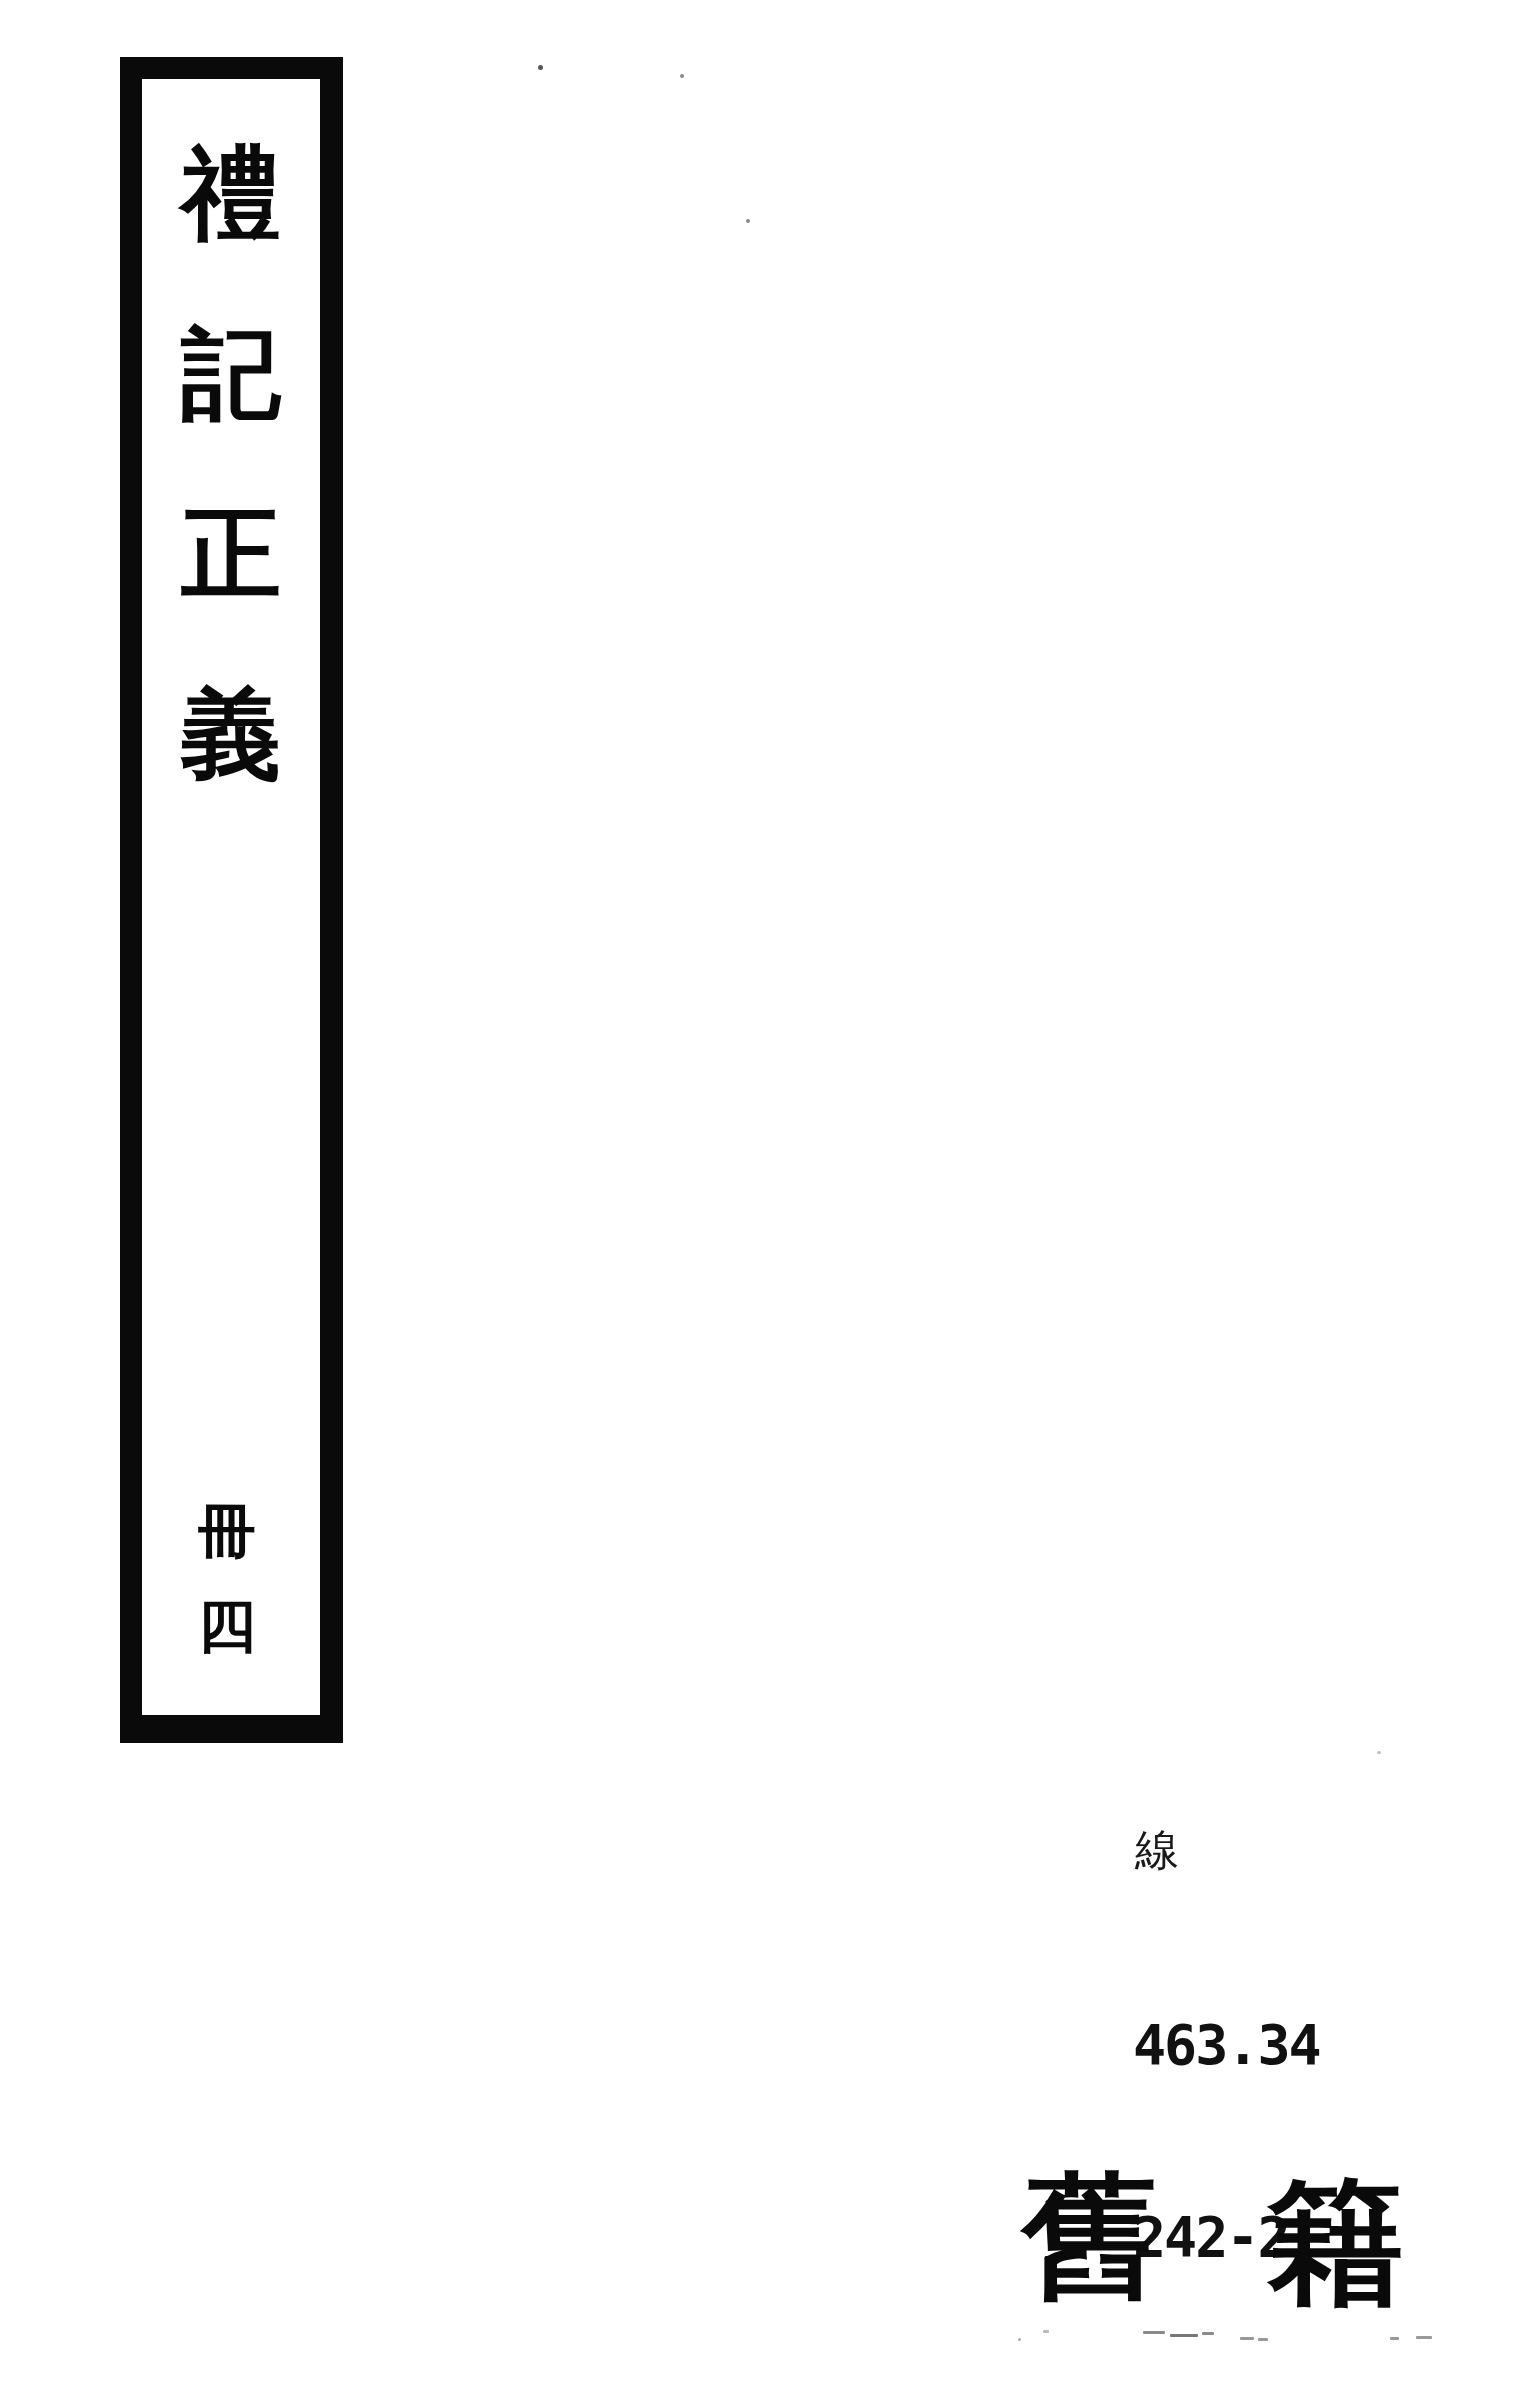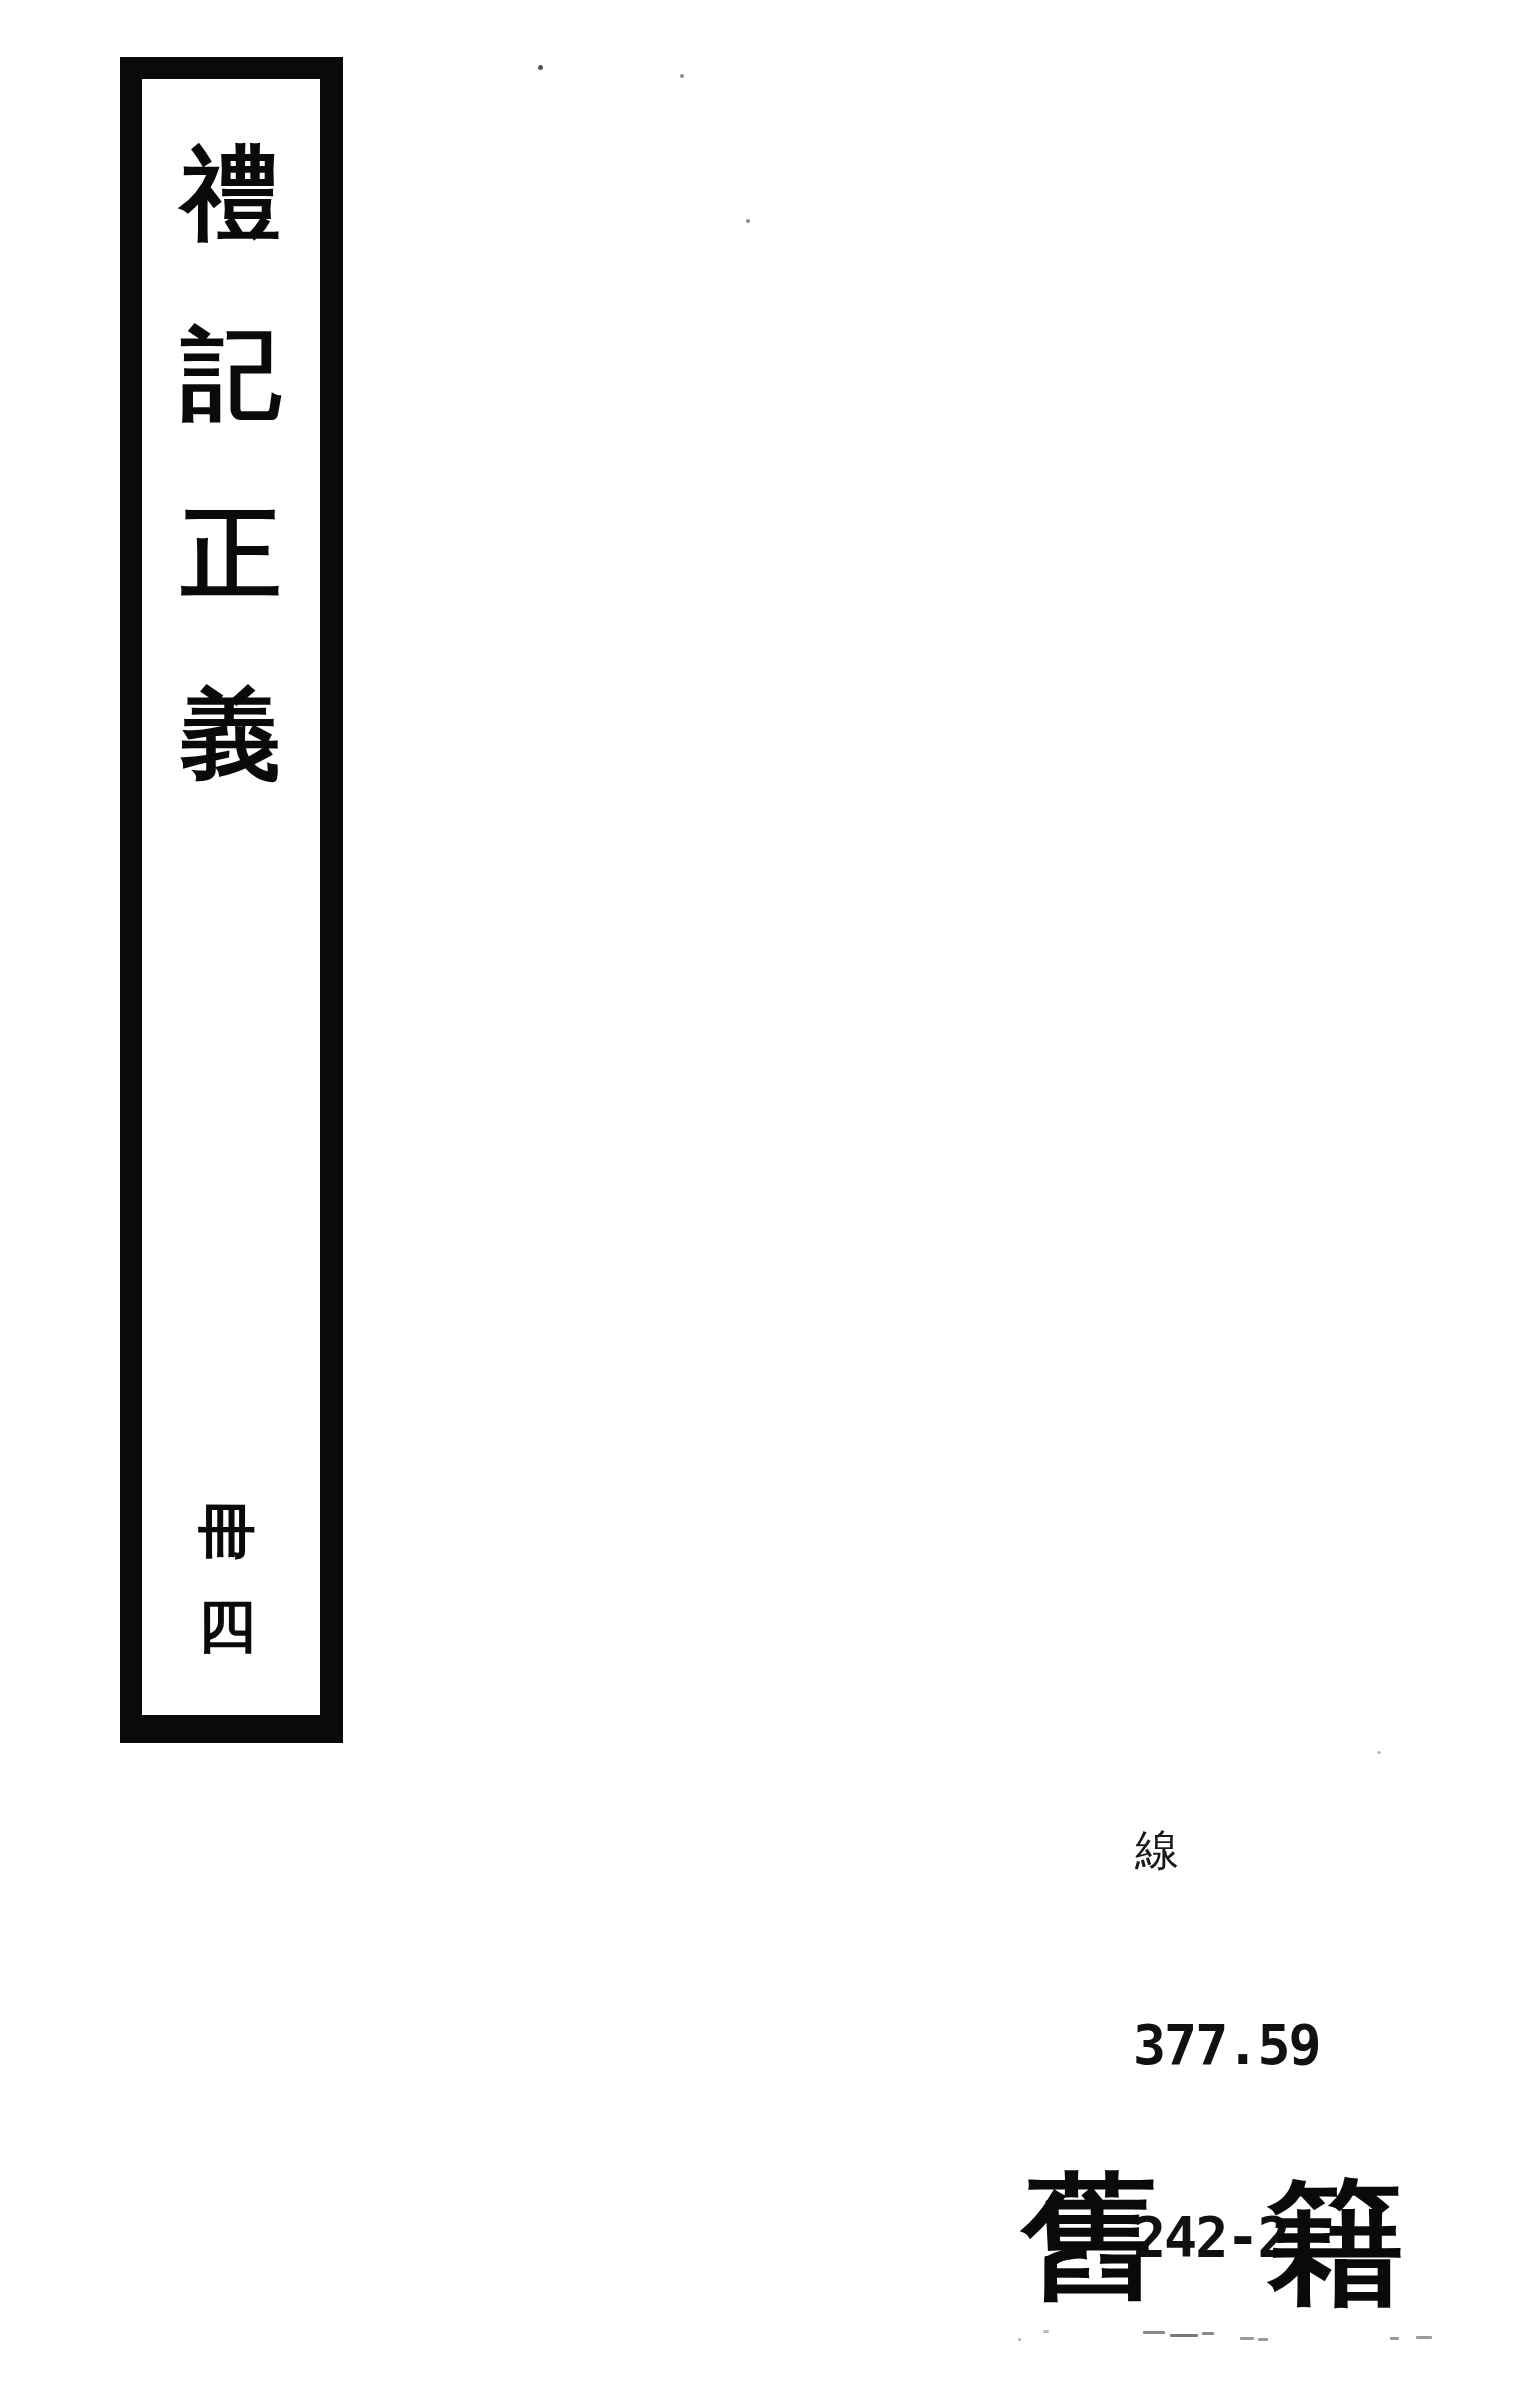--- a/index.html
+++ b/index.html
@@ -127,21 +127,21 @@
     </div>
     <div class="spine-volume">
       <div class="volume-char">冊</div>
       <div class="volume-char">四</div>
     </div>
   </div>
 
   <div class="binding-marker">線</div>
 
   <div class="call-number">
-    <div class="cn-line-1">377.59</div>
+    <div class="cn-line-1">463.34</div>
     <div class="cn-line-2">242-2</div>
     
     
   </div>
 
   <div class="stamp-char first">舊</div>
   <div class="stamp-char second">籍</div>
 
   <div class="speck" style="left:538px; top:65px;  width:5px; height:5px; background:#555;"></div>
   <div class="speck" style="left:680px; top:74px;  width:4px; height:4px;"></div>

